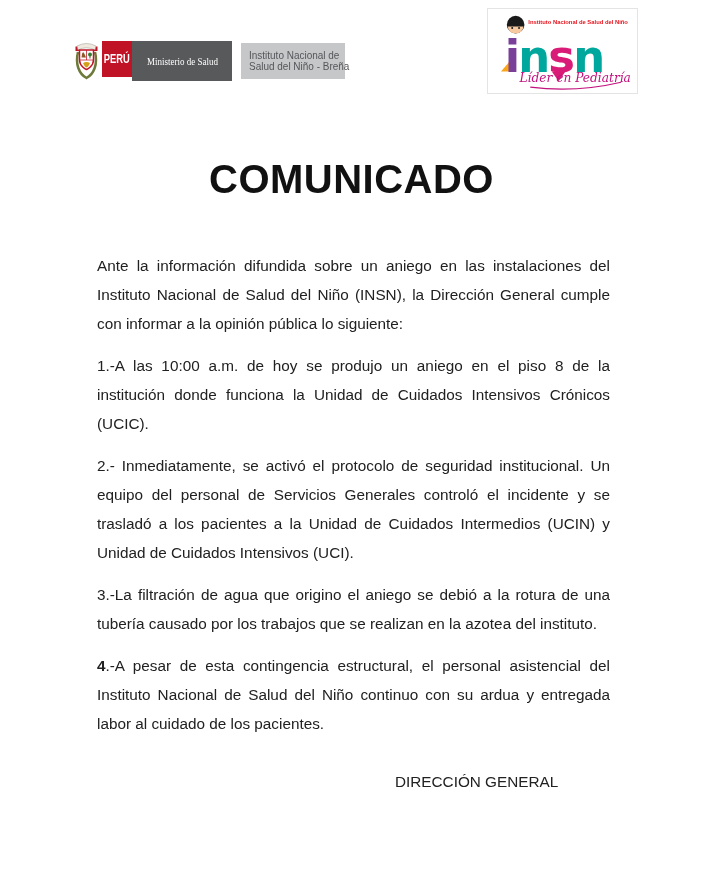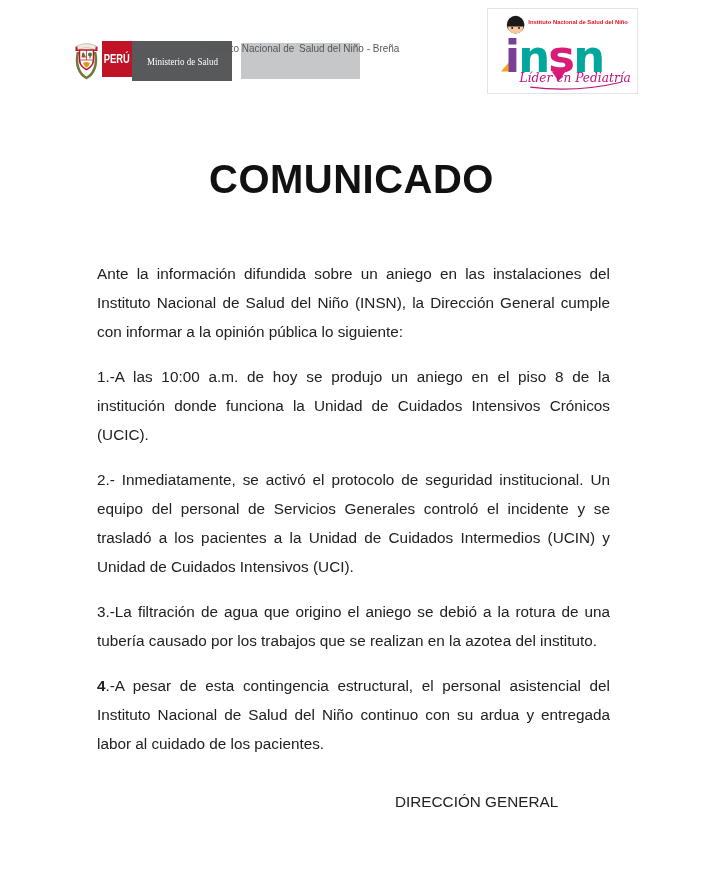--- a/index.html
+++ b/index.html
@@ -35,23 +35,23 @@
     background:#58595B;
     display:flex; align-items:center; justify-content:center;font-family:Liberation Serif, serif;
   }
   .block-dark .lbl {
     color:#fff; font-size:10px;
     transform:scaleX(0.9); transform-origin:center;
     white-space:nowrap;
   }
   .block-light {
     margin-left:9px; margin-top:5px;
-    width:119px; height:36px;
+    width:104px; height:36px;
     background:#C6C7C8;
-    display:flex; flex-direction:row; justify-content:center;
+    display:flex; flex-direction:column; justify-content:center;
     padding-left:8px;
   }
   .block-light .lbl {
     color:#55565A; font-size:10.5px; line-height:11.5px;
     transform:scaleX(0.95); transform-origin:left;
     white-space:nowrap;
   }
 
   
   .insn-box {
@@ -68,21 +68,21 @@
     font-size:40px; font-weight:bold; letter-spacing:0.5px;
     color:#111;
   }
   .doc-body {
     position:absolute; top:243px; left:97px;
     width:513px;
     font-size:15.3px; line-height:29px;
     text-align:justify;
     color:#212121;
   }
-  .doc-body p { margin:16px 0 13px 0; }
+  .doc-body p { margin:8px 0 13px 0; }
   .bold-prefix { font-weight:bold; }
   .dateline {
     margin-top:44px !important;
     text-align:left;
   }
   .signature {
     margin-top:29px !important;
     padding-left:298px;
     font-weight:normal;
     text-align:left;

